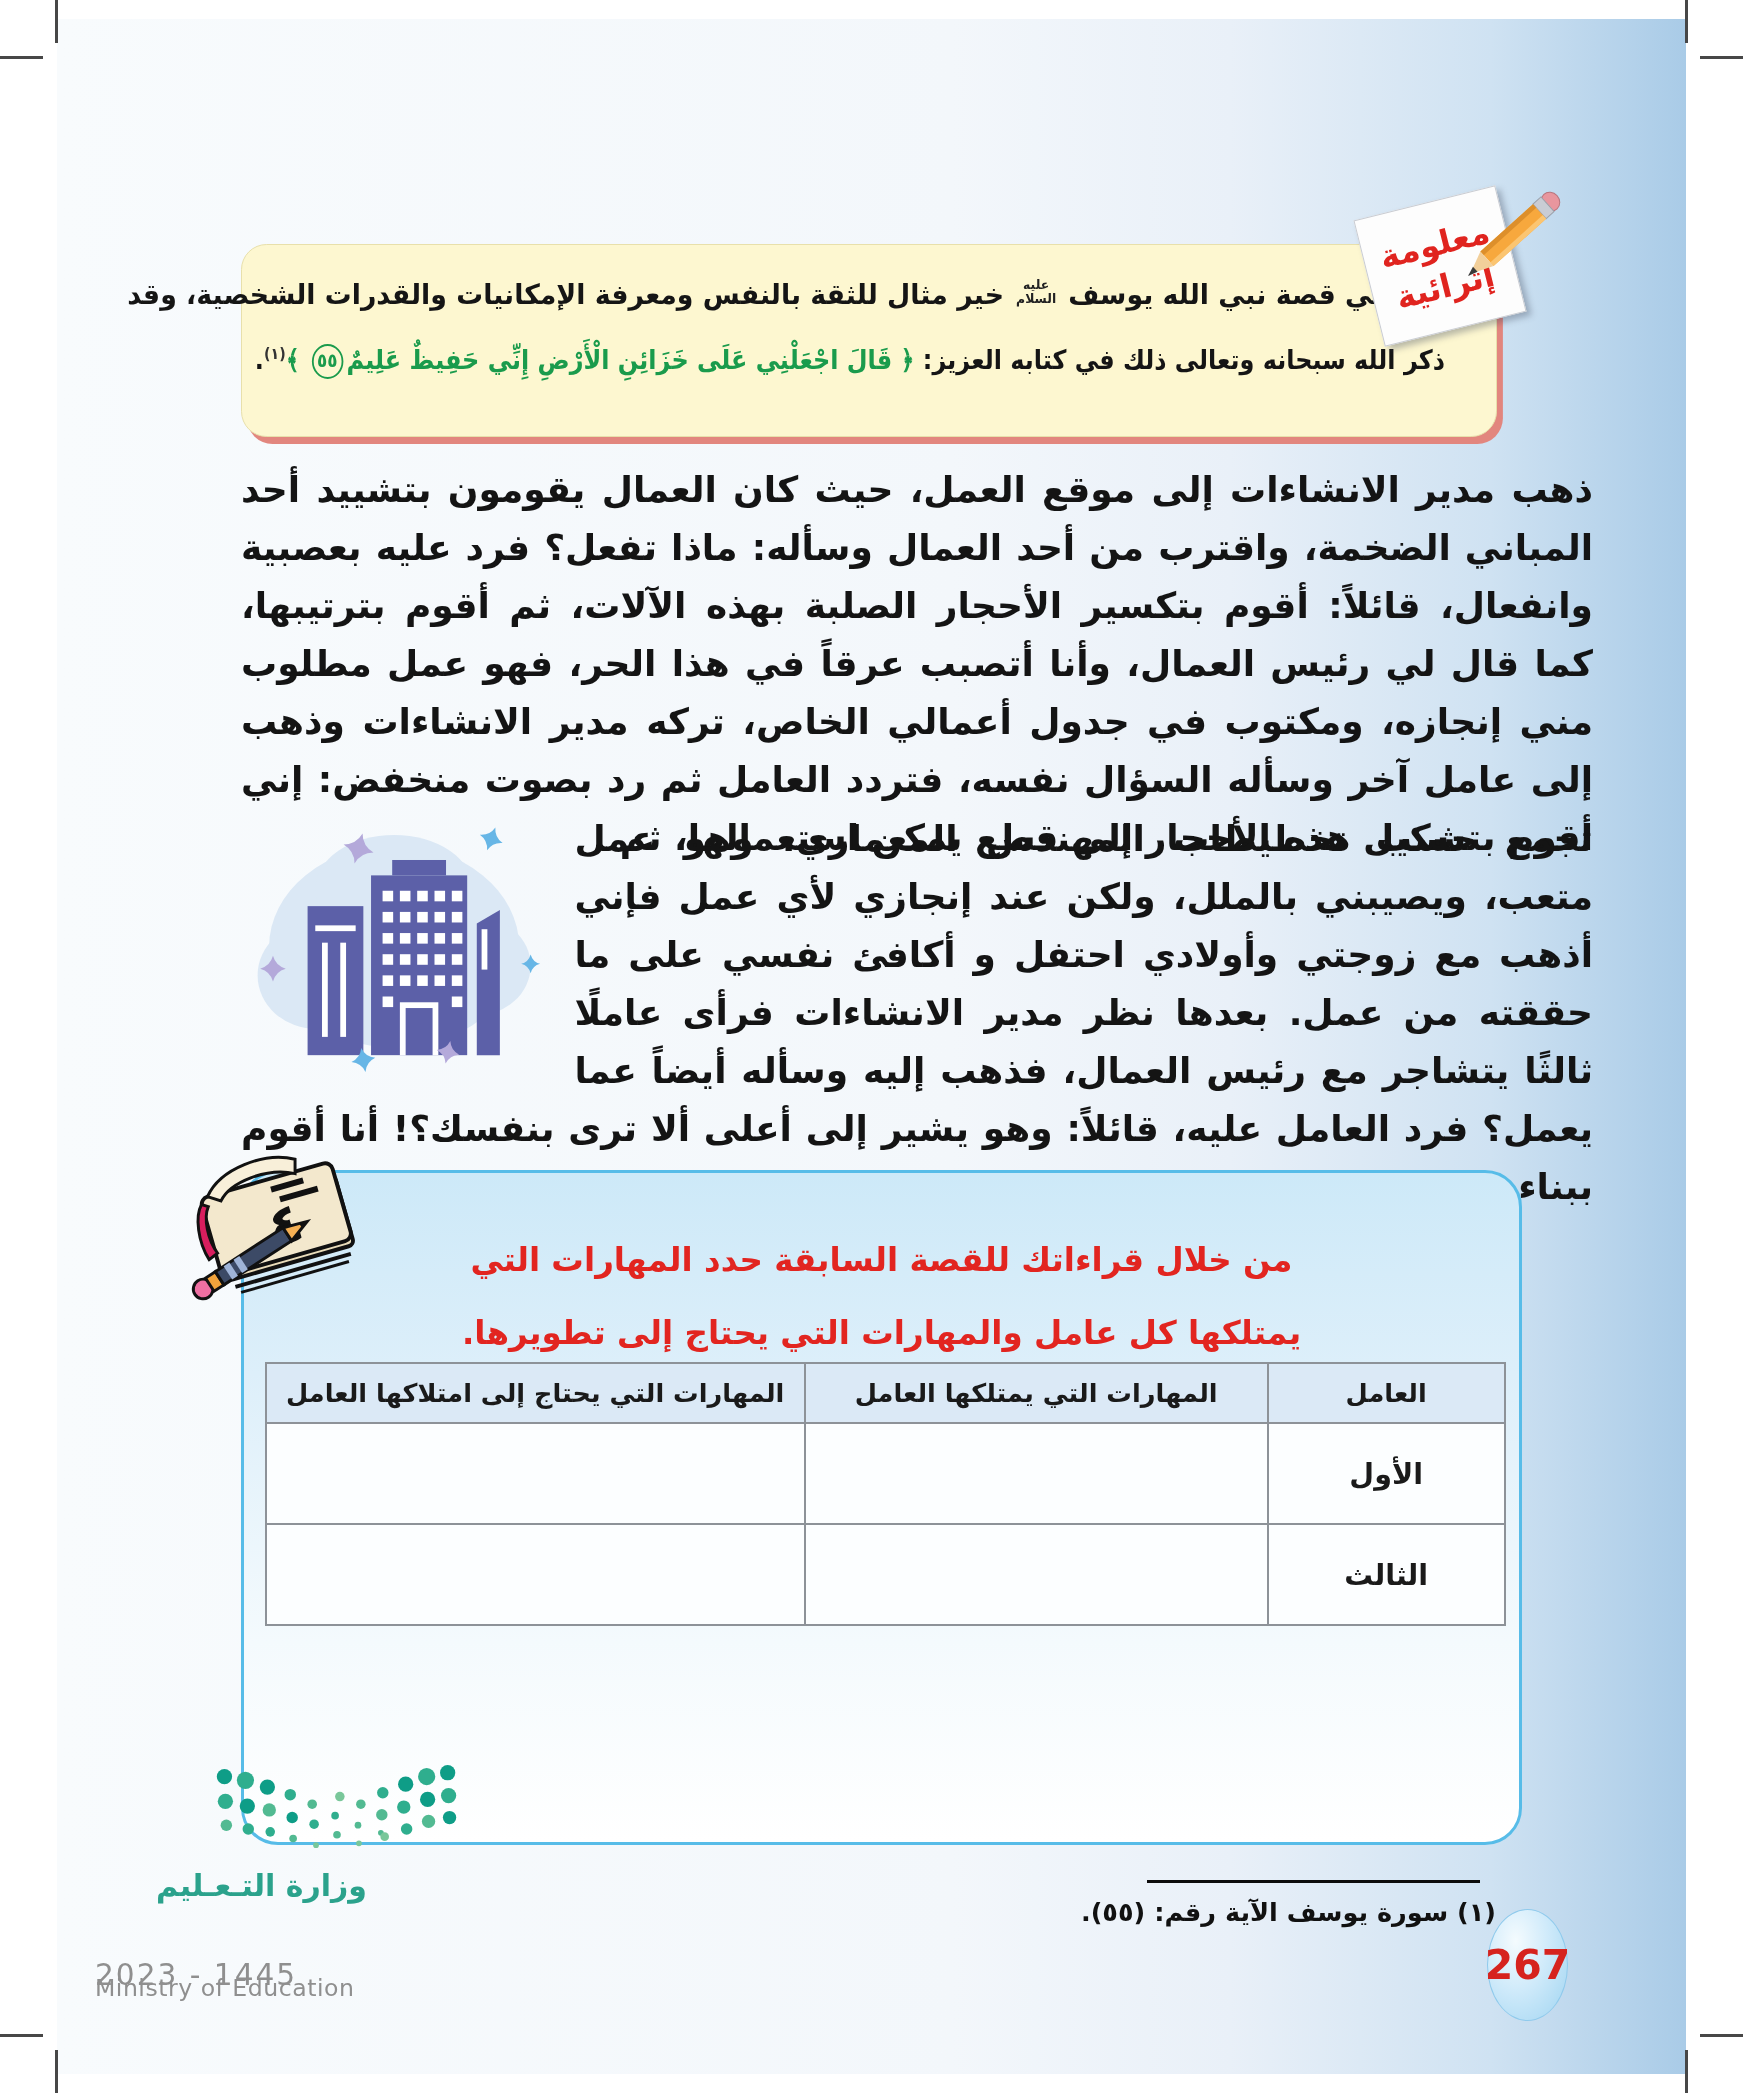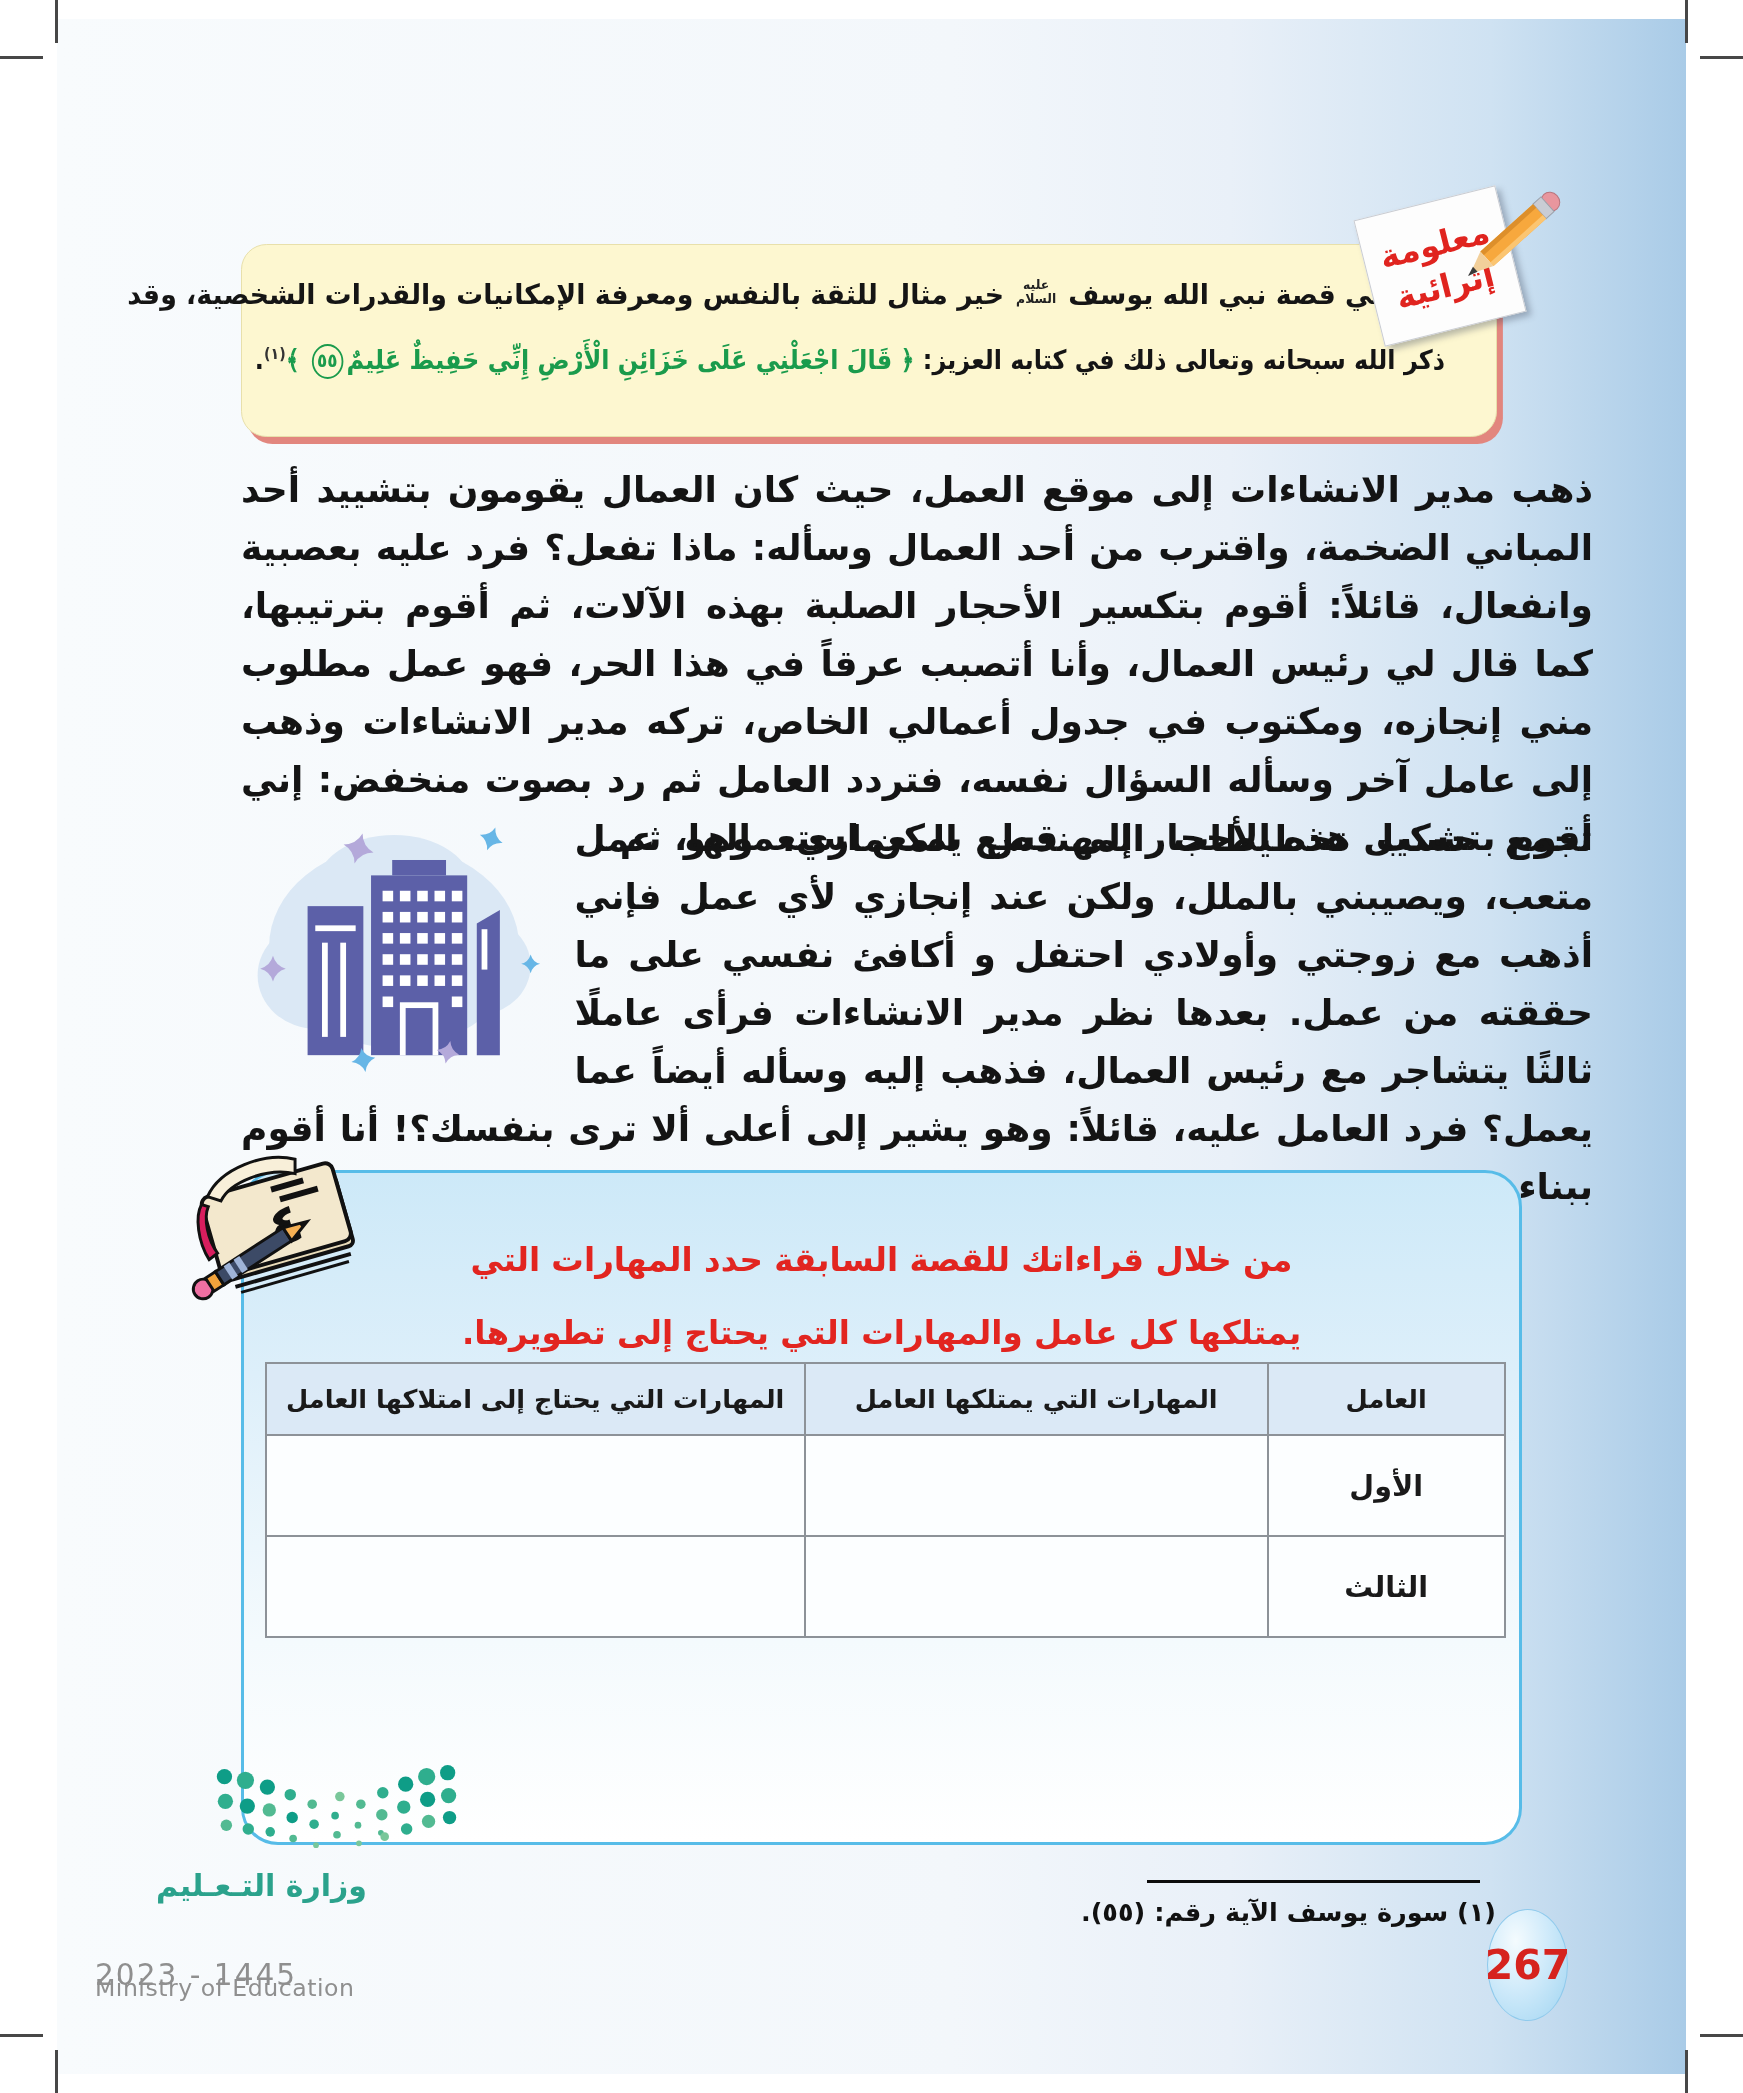--- a/index.html
+++ b/index.html
@@ -56,21 +56,21 @@
     background:linear-gradient(180deg,#cde9f8 0%, #ddeffa 30%, #f4fafd 70%, #ffffff 100%);
     z-index:1;
   }
   .activity-q { position:absolute; top:43px; left:0; right:0; margin:8px auto; width:926px;
                 direction:rtl; text-align:center; color:#e22520; font-weight:bold;
                 font-size:32.5px; line-height:73px; }
   .activity-table { position:absolute; left:20.7px; top:189px; width:1239px; border-collapse:collapse;
                     direction:rtl; table-layout:fixed; }
   .activity-table td { border:2px solid #8d9298; text-align:center; vertical-align:middle;
                        font-weight:bold; color:#1a1a1a; }
-  .activity-table .th-row td { height:72px; background:#dbe9f6; font-size:25.6px; }
+  .activity-table .th-row td { height:60px; background:#dbe9f6; font-size:25.6px; }
   .activity-table .body-row td { height:101px; background:#fcfeff; font-size:28.6px; }
 
   .notepad-wrap { position:absolute; left:183px; top:1129px; width:197px; height:187px; z-index:3; }
 
   
   .footnote-line { position:absolute; left:1147px; top:1880px; width:333px; height:3px; background:#0c0c0c; }
   .footnote { position:absolute; right:248px; top:1897px; direction:rtl; font-size:25.6px; font-weight:bold; color:#111; }
   .page-badge { position:absolute; left:1487px; top:1909px; width:81px; height:112px; border-radius:50%;
                 background:radial-gradient(ellipse at 35% 28%, #f4fbfe 0%, #cfeafa 45%, #9fd4f1 100%);
                 border:1px solid #8fcaec; display:flex; align-items:center; justify-content:center;

